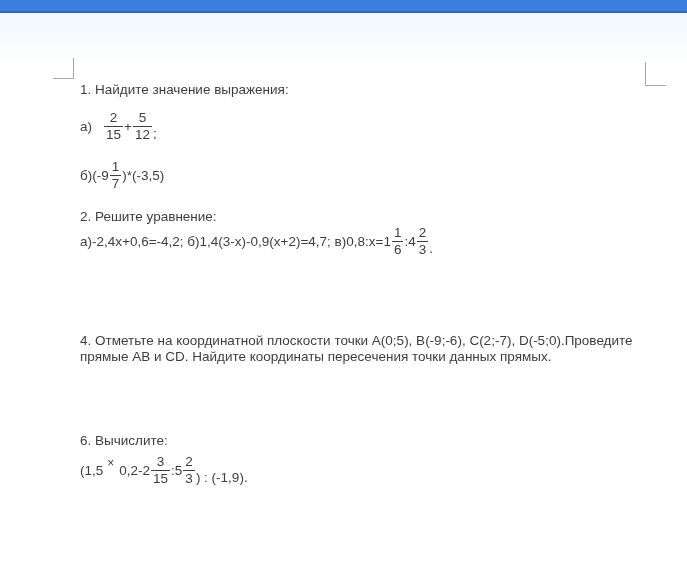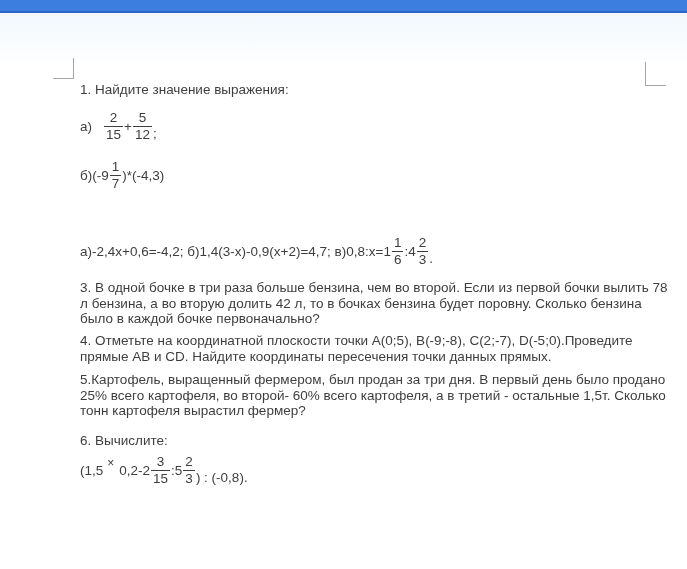--- a/index.html
+++ b/index.html
@@ -71,61 +71,56 @@
       </span>
       <span class="tail">;</span>
     </div>
 
     <div class="mathrow" style="top:142px">
       <span>б)(-9</span>
       <span class="frac">
         <span class="num">1</span>
         <span class="den">7</span>
       </span>
-      <span>)*(-4,3)</span>
+      <span>)*(-3,5)</span>
     </div>
 
+    <div class="tline" style="top:196px">2. Решите уравнение:</div>
 
-    <div class="mathrow" style="top:218px">
+    <div class="mathrow" style="top:208px">
       <span>а)-2,4x+0,6=-4,2; б)1,4(3-x)-0,9(x+2)=4,7; в)0,8:x=1</span>
       <span class="frac">
         <span class="num">1</span>
         <span class="den">6</span>
       </span>
       <span>:4</span>
       <span class="frac">
         <span class="num">2</span>
         <span class="den">3</span>
       </span>
       <span class="tail">.</span>
     </div>
 
-    <div class="tline" style="top:267px">3. В одной бочке в три раза больше бензина, чем во второй. Если из первой бочки вылить 78
-л бензина, а во вторую долить 42 л, то в бочках бензина будет поровну. Сколько бензина
-было в каждой бочке первоначально?</div>
 
-    <div class="tline" style="top:320px">4. Отметьте на координатной плоскости точки А(0;5), В(-9;-8), С(2;-7), D(-5;0).Проведите
+    <div class="tline" style="top:320px">4. Отметьте на координатной плоскости точки А(0;5), В(-9;-6), С(2;-7), D(-5;0).Проведите
 прямые АВ и CD. Найдите координаты пересечения точки данных прямых.</div>
 
-    <div class="tline" style="top:359px">5.Картофель, выращенный фермером, был продан за три дня. В первый день было продано
-25% всего картофеля, во второй- 60% всего картофеля, а в третий - остальные 1,5т. Сколько
-тонн картофеля вырастил фермер?</div>
 
     <div class="tline" style="top:420px">6. Вычислите:</div>
 
     <div class="mathrow" style="top:437px">
       <span>(1,5</span>
       <span class="sup">×</span>
       <span>0,2-2</span>
       <span class="frac">
         <span class="num">3</span>
         <span class="den">15</span>
       </span>
       <span>:5</span>
       <span class="frac">
         <span class="num">2</span>
         <span class="den">3</span>
       </span>
-      <span class="tail">) : (-0,8).</span>
+      <span class="tail">) : (-1,9).</span>
     </div>
 
   </div>
 </div>
 
 </body></html>

